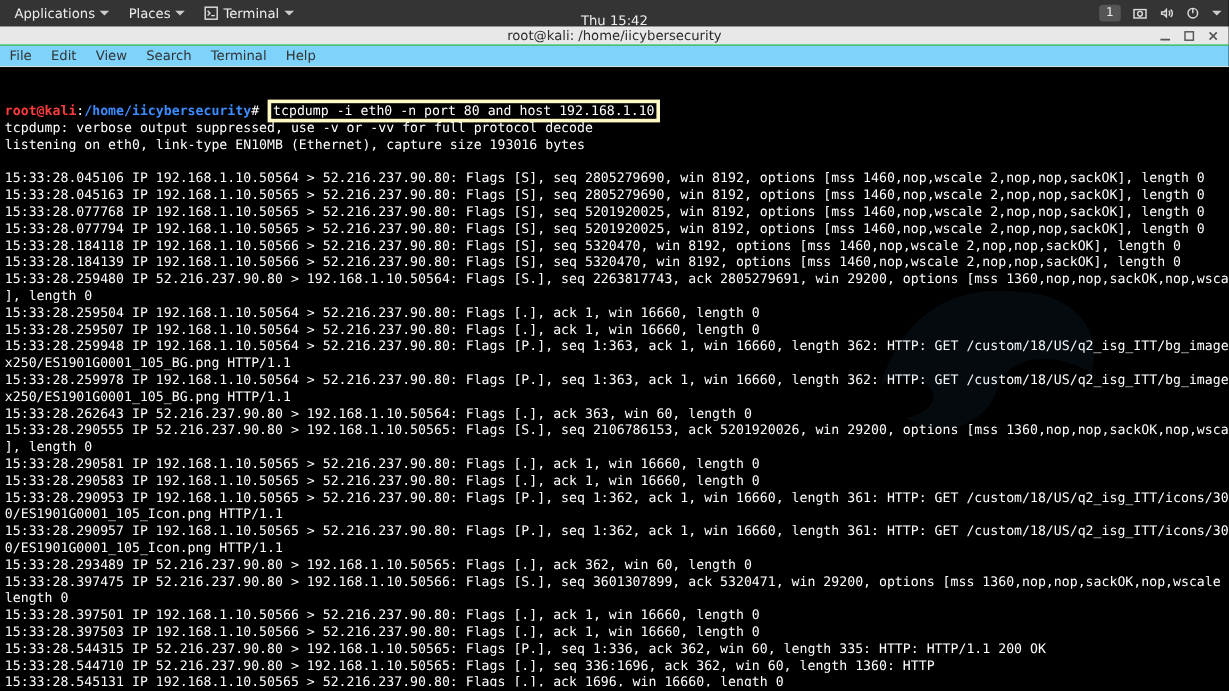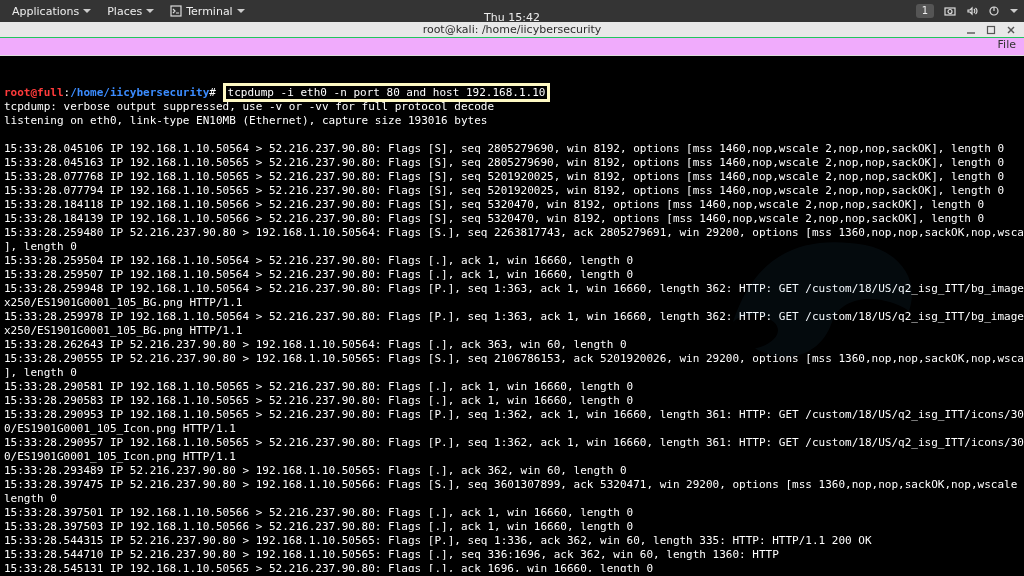--- a/index.html
+++ b/index.html
@@ -45,29 +45,28 @@
     align-items: center;
     justify-content: center;
     font-size: 11px;
     border-bottom: 1px solid #22c55e;
     position: relative;
   }
   .titlebar .winbtns { position: absolute; right: 6px; display: flex; gap: 6px; }
   .winbtn { width: 14px; height: 14px; display: flex; align-items: center; justify-content: center; color: #555; font-size: 11px; }
   .menubar {
     height: 18px;
-    background: #f0abfc;
-    display: flex;
-    align-items: flex-end;
+    background: #7dd3fc;
+    display: flex;
+    align-items: center;
     gap: 16px;
     padding: 0 8px;
     font-size: 11px;
     color: #333;
     border-bottom: 1px solid #ddd;
-    flex-direction: column;
   }
   .terminal {
     background: #000;
     color: #fff;
     font-family: "DejaVu Sans Mono", "Liberation Mono", monospace;
     font-size: 11px;
     line-height: 14px;
     padding: 2px 4px;
     white-space: pre;
     overflow: hidden;
@@ -169,21 +168,21 @@
   <span>Terminal</span>
   <span>Help</span>
 </div>
 
 <div class="terminal">
   <div class="bg-dragon">
     <svg viewBox="0 0 100 100">
         <path d="M10 60 C20 30,40 20,70 25 C85 28,95 40,90 55 C80 48,60 46,55 60 C50 75,35 80,20 72 C30 70,35 62,25 58 C18 55,12 58,10 60 Z" fill="#4aa3df"></path>
       </svg>
   </div>
-<span class="prompt-user">root@full</span><span class="prompt-sep">:</span><span class="prompt-path">/home/iicybersecurity</span><span class="prompt-sep">#</span> <span class="cmd-highlight">tcpdump -i eth0 -n port 80 and host 192.168.1.10</span>
+<span class="prompt-user">root@kali</span><span class="prompt-sep">:</span><span class="prompt-path">/home/iicybersecurity</span><span class="prompt-sep">#</span> <span class="cmd-highlight">tcpdump -i eth0 -n port 80 and host 192.168.1.10</span>
 <span>tcpdump: verbose output suppressed, use -v or -vv for full protocol decode</span>
 <span>listening on eth0, link-type EN10MB (Ethernet), capture size 193016 bytes</span>
 
 <span>15:33:28.045106 IP 192.168.1.10.50564 &gt; 52.216.237.90.80: Flags [S], seq 2805279690, win 8192, options [mss 1460,nop,wscale 2,nop,nop,sackOK], length 0</span>
 <span>15:33:28.045163 IP 192.168.1.10.50565 &gt; 52.216.237.90.80: Flags [S], seq 2805279690, win 8192, options [mss 1460,nop,wscale 2,nop,nop,sackOK], length 0</span>
 <span>15:33:28.077768 IP 192.168.1.10.50565 &gt; 52.216.237.90.80: Flags [S], seq 5201920025, win 8192, options [mss 1460,nop,wscale 2,nop,nop,sackOK], length 0</span>
 <span>15:33:28.077794 IP 192.168.1.10.50565 &gt; 52.216.237.90.80: Flags [S], seq 5201920025, win 8192, options [mss 1460,nop,wscale 2,nop,nop,sackOK], length 0</span>
 <span>15:33:28.184118 IP 192.168.1.10.50566 &gt; 52.216.237.90.80: Flags [S], seq 5320470, win 8192, options [mss 1460,nop,wscale 2,nop,nop,sackOK], length 0</span>
 <span>15:33:28.184139 IP 192.168.1.10.50566 &gt; 52.216.237.90.80: Flags [S], seq 5320470, win 8192, options [mss 1460,nop,wscale 2,nop,nop,sackOK], length 0</span>
 <span>15:33:28.259480 IP 52.216.237.90.80 &gt; 192.168.1.10.50564: Flags [S.], seq 2263817743, ack 2805279691, win 29200, options [mss 1360,nop,nop,sackOK,nop,wscale 9</span>

